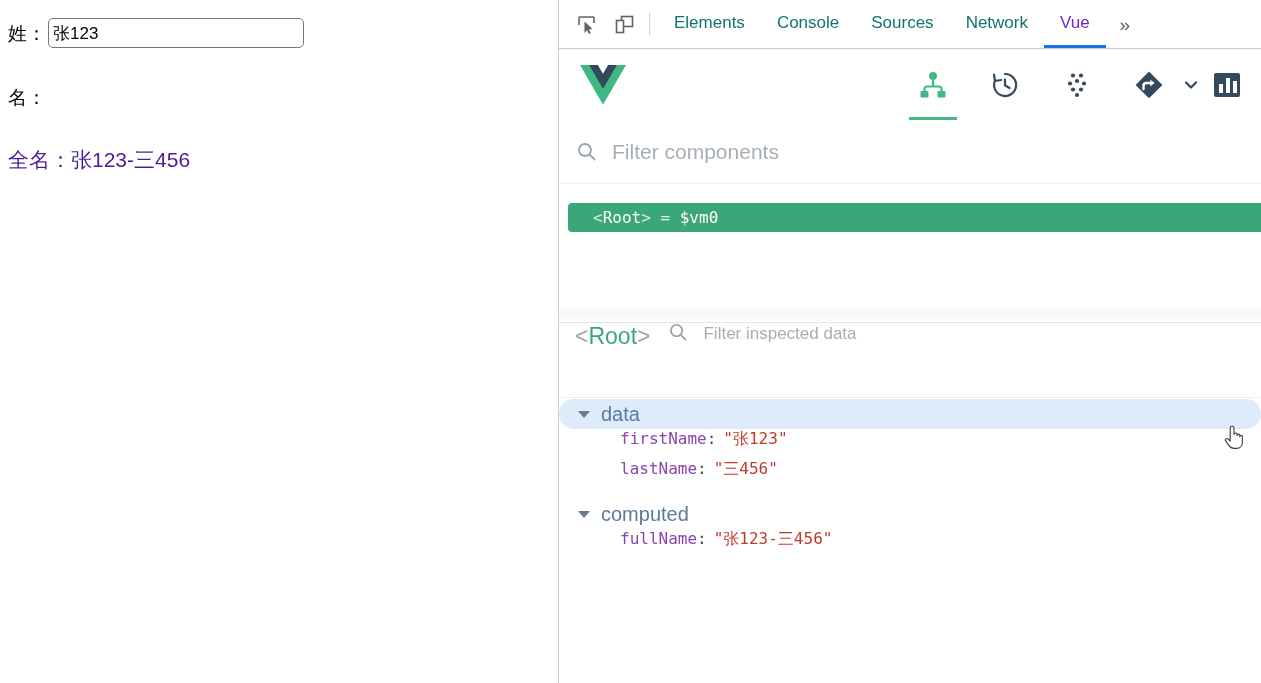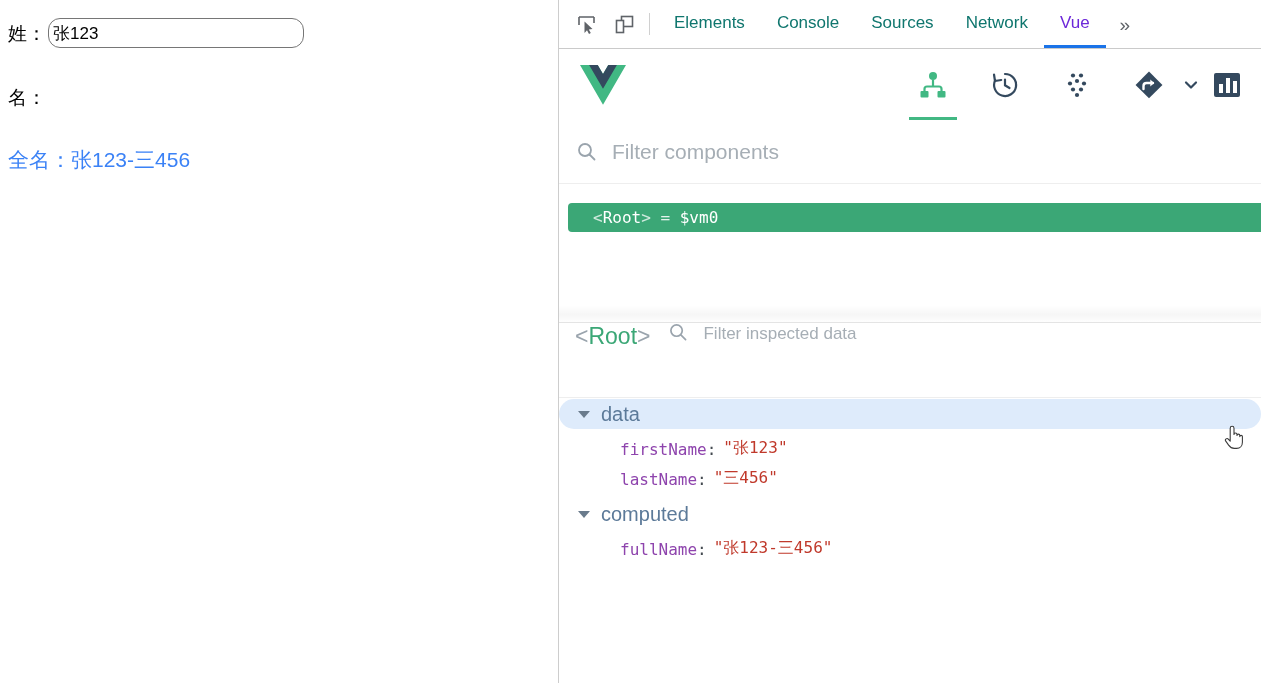--- a/index.html
+++ b/index.html
@@ -47,35 +47,35 @@
     letter-spacing: 0px;
   }
 
   .text-input {
     box-sizing: border-box;
     width: 256px;
     height: 30px;
     margin-left: 2px;
     padding: 1px 4px;
     border: 1px solid #767676;
-    border-radius: 12px;
+    border-radius: 5px;
     background: #ffffff;
     color: #000000;
     font-family: "Liberation Sans", "DejaVu Sans", sans-serif;
     font-size: 17px;
     line-height: 26px;
     outline: none;
   }
 
   .fullname-line {
     position: absolute;
     left: 8px;
     top: 146px;
     font-size: 21px;
-    color: #3b82f6;
+    color: #4c1d95;
     white-space: nowrap;
   }
 
   
   .pane-divider {
     position: absolute;
     left: 558px; top: 0;
     width: 1px; height: 683px;
     background: #cdcdcd;
   }
@@ -347,21 +347,21 @@
   }
   .grp-name {
     font-size: 20px;
     color: #5c7a99;
     white-space: nowrap;
   }
 
   .kv-row {
     height: 30px;
     display: flex;
-    align-items: flex-end;
+    align-items: flex-start;
     padding-left: 61px;
     font-family: "DejaVu Sans Mono", "Liberation Mono", monospace;
     font-size: 16px;
     white-space: nowrap;
     box-sizing: border-box;
   }
   .kv-key  { color: #8e44ad; }
   .kv-colon{ color: #444a50; margin-right: 7px; }
   .kv-str  { color: #c0392b; }
 

